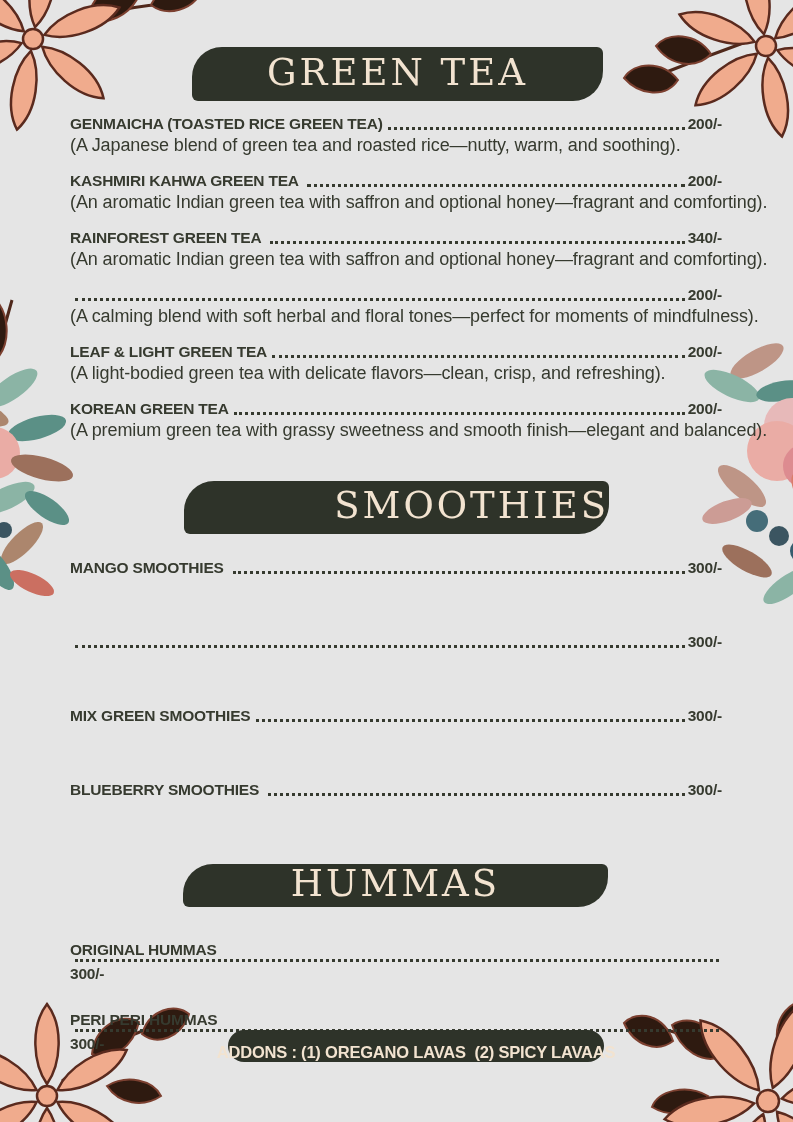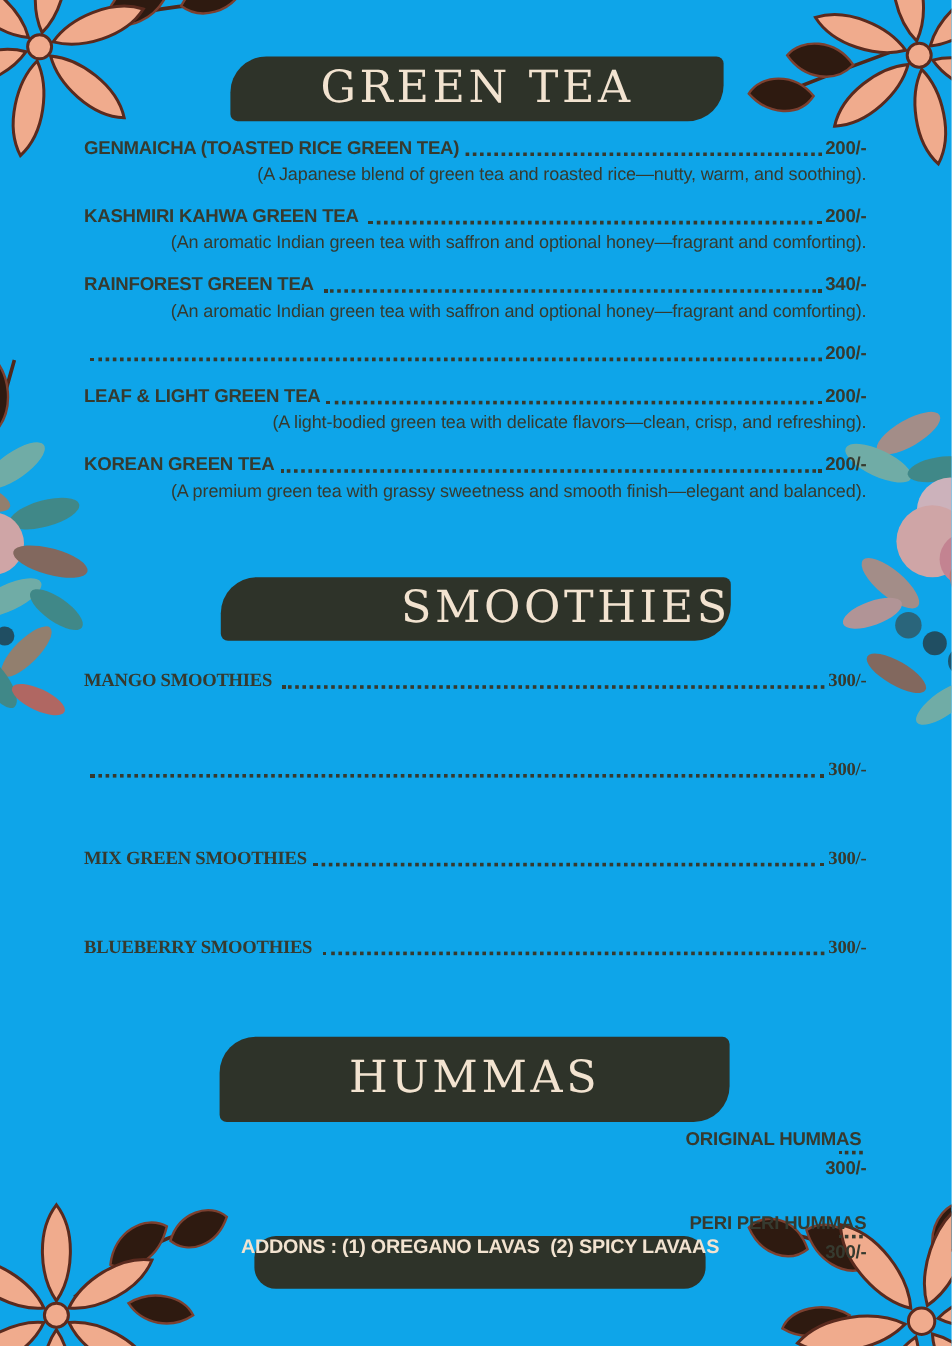--- a/index.html
+++ b/index.html
@@ -1,19 +1,19 @@
 <!DOCTYPE html>
 <html><head>
 <meta charset="utf-8">
 <style>
   html,body{margin:0;padding:0;}
   .page{
     position:relative;
     width:793px;height:1122px;
-    background:#0ea5e9;
+    background:#e5e5e5;
     overflow:hidden;
     font-family:"Liberation Sans",sans-serif;
     color:#363a2f;
   }
   .decor{position:absolute;pointer-events:none;}
   .banner{
     position:absolute;
     background:#2e3329;
     border-radius:30px 6px 30px 6px;
     display:flex;align-items:center;justify-content:center;
@@ -22,46 +22,45 @@
     font-family:"DejaVu Serif",serif;
     color:#f2e3d0;
     font-size:37px;
     letter-spacing:3px;
     white-space:pre;
     line-height:1;
     padding-bottom:4px;
   }
   .section-list{position:absolute;left:70px;width:652px;}
   .item-row{
-    display:flex;align-items:flex-end;
+    display:flex;
     font-weight:bold;font-size:15.5px;line-height:18px;
     letter-spacing:-0.2px;
   }
   .item-name,.item-price{white-space:pre;}
   .leader-dots{
     flex:1;
     border-bottom:3px dotted #363a2f;
     margin:0 3px 3px 5px;
     min-width:20px;
   }
   .item-desc{
-    font-size:15px;line-height:17px;
+    font-size:18px;line-height:17px;
     margin-top:4px;
     letter-spacing:-0.1px;
     white-space:pre;
-    text-align:right;
   }
   .tea-item{margin-bottom:18px;}
-  .smoothies-list .item-row{margin-bottom:56px;font-family:Liberation Serif, serif;}
+  .smoothies-list .item-row{margin-bottom:56px;}
   .hummas-list .item-row{margin-bottom:28px;flex-direction:column;}
   .addons-pill{
     position:absolute;
-    top:1030px;left:212px;width:376px;height:44px;
+    top:1030px;left:228px;width:376px;height:32px;
     background:#2e3329;border-radius:18px;
-    display:flex;align-items:flex-start;justify-content:center;
+    display:flex;align-items:flex-end;justify-content:center;
   }
   .addons-label{
     color:#f2e3d0;font-weight:bold;font-size:16.5px;
     letter-spacing:-0.2px;white-space:pre;
   }
 </style>
 </head>
 <body>
 
 <div class="page">
@@ -208,20 +207,21 @@
         <span class="leader-dots"></span>
         <span class="item-price">340/-</span>
       </div>
       <div class="item-desc">(An aromatic Indian green tea with saffron and optional honey—fragrant and comforting).</div>
     </div>
     <div class="tea-item">
       <div class="item-row">
         <span class="leader-dots"></span>
         <span class="item-price">200/-</span>
       </div>
+      <div class="item-desc">(A calming blend with soft herbal and floral tones—perfect for moments of mindfulness).</div>
     </div>
     <div class="tea-item">
       <div class="item-row">
         <span class="item-name">LEAF &amp; LIGHT GREEN TEA</span>
         <span class="leader-dots"></span>
         <span class="item-price">200/-</span>
       </div>
       <div class="item-desc">(A light-bodied green tea with delicate flavors—clean, crisp, and refreshing).</div>
     </div>
     <div class="tea-item">
@@ -253,21 +253,21 @@
       <span class="leader-dots"></span>
       <span class="item-price">300/-</span>
     </div>
     <div class="item-row">
       <span class="item-name">BLUEBERRY SMOOTHIES </span>
       <span class="leader-dots"></span>
       <span class="item-price">300/-</span>
     </div>
   </div>
 
-  <div class="banner" style="left:183px;top:864px;width:425px;height:71px;">
+  <div class="banner" style="left:183px;top:864px;width:425px;height:43px;">
     <span class="banner-title">HUMMAS</span>
   </div>
 
   <div class="section-list hummas-list" style="top:941px;">
     <div class="item-row">
       <span class="item-name">ORIGINAL HUMMAS </span>
       <span class="leader-dots"></span>
       <span class="item-price">300/-</span>
     </div>
     <div class="item-row">

